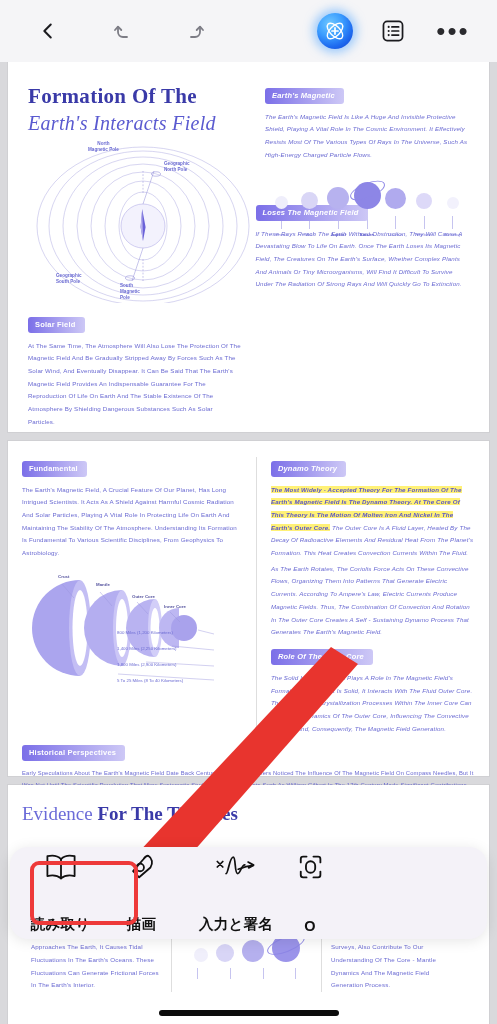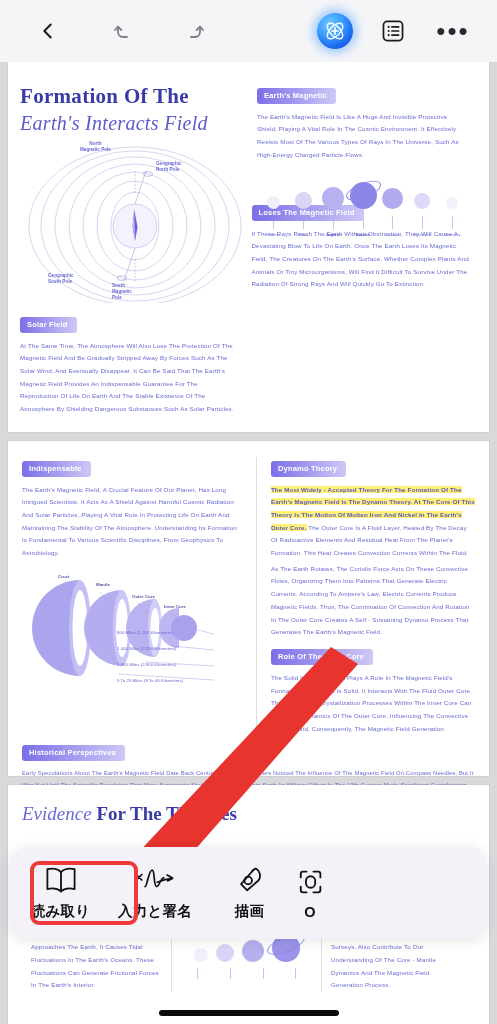--- a/index.html
+++ b/index.html
@@ -36,46 +36,46 @@
 
   
   .doc-area{
     position:absolute; left:0; top:62px; width:497px; height:962px;
     background:#d9d9dc; overflow:hidden;
   }
   .page{
     background:#ffffff; margin:0 8px 9px 8px; position:relative;
     box-shadow:0 0 0 1px rgba(0,0,0,.04);
   }
-  .page-1{ height:370px; padding:22px 20px 0 12px; }
+  .page-1{ height:370px; padding:22px 20px 0 20px; }
   .page-2{ height:335px; padding:16px 14px 0 14px; }
   .page-3{ height:260px; padding:18px 14px 0 14px; }
 
   
   .title-1{ font-family:"Liberation Serif", serif; font-weight:bold; font-size:21px;
             color:#3a3aa8; letter-spacing:.3px; }
   .title-2{ font-family:"Liberation Serif", serif; font-style:italic; font-size:20px;
             color:#5a5ad0; margin-top:3px; letter-spacing:.3px; }
   .h-evidence{ font-family:"Liberation Serif", serif; font-size:19px; color:#3a3aa8; }
-  .h-evidence .it{ font-style:italic; color:#6b6bd8; font-weight:normal; }
+  .h-evidence .it{ color:#6b6bd8; font-weight:normal; }
   .h-evidence .bd{ font-weight:bold; }
 
   .tag{
     display:inline-block; color:#ffffff; font-size:7.5px; font-weight:bold;
     padding:3.5px 9px 3.5px 7px; border-radius:3px;
     background:linear-gradient(90deg,#7b6fe8 0%, #b9b2f2 75%, #cdc8f6 100%);
     letter-spacing:.2px; margin-bottom:7px;
   }
   .body-txt{ font-size:6.2px; line-height:2.05; color:#6a6ad2; letter-spacing:.15px; }
   .body-txt.sm{ font-size:5.8px; line-height:2.0; }
   .hl{ background:#fff176; color:#5a56c8; font-weight:bold; }
 
   .cols{ display:flex; gap:14px; }
   .col-l{ width:233px; }
-  .col-r{ width:233px; }
+  .col-r{ width:233px;font-style:italic; }
   .divider-v{ width:1px; background:#dedede; align-self:stretch; }
 
   
   .mag-wrap{ position:relative; width:215px; height:160px; margin:8px 0 0 8px; }
   .mag-lbl{ position:absolute; font-size:4.6px; font-weight:bold; color:#6a6ad2;
             line-height:1.35; }
 
   
   .planets{ display:flex; align-items:flex-end; gap:0; margin-top:18px; padding:0 2px; }
   .planet-cell{ flex:1; display:flex; flex-direction:column; align-items:center; }
@@ -101,21 +101,21 @@
   
   .toolbar{
     position:absolute; left:10px; bottom:85px; width:477px; height:92px;
     background:#f4f2f8; border-radius:18px;
     display:flex; align-items:center; overflow:hidden;
     box-shadow:0 2px 14px rgba(0,0,0,.10);
     z-index:40;
   }
   .tb-item{
     flex:0 0 81px; height:82px;
-    display:flex; flex-direction:column; align-items:center; justify-content:center;
+    display:flex; flex-direction:column; align-items:center; justify-content:space-between;
     gap:7px; color:#111;
   }
   .tb-item.first{ margin-left:10px; }
   .tb-label{ font-size:14.5px; font-weight:bold; letter-spacing:.2px; white-space:nowrap; }
   .tb-item.cut{ flex:0 0 40px; }
   .tb-item.cut .tb-label{ font-size:14.5px; }
   .tb-highlight{
     position:absolute; left:20px; top:14px; width:108px; height:64px;
     border:4px solid #ee3a3a; border-radius:9px; z-index:45; pointer-events:none;
   }
@@ -284,21 +284,21 @@
         <div class="tag">Loses The Magnetic Field</div>
         <div class="body-txt">If These Rays Reach The Earth Without Obstruction, They Will Cause A Devastating Blow To Life On Earth. Once The Earth Loses Its Magnetic Field, The Creatures On The Earth's Surface, Whether Complex Plants And Animals Or Tiny Microorganisms, Will Find It Difficult To Survive Under The Radiation Of Strong Rays And Will Quickly Go To Extinction.</div>
       </div>
     </div>
   </div>
 
   <div class="page page-2">
     <div class="cols">
 
       <div class="col-l">
-        <div class="tag">Indispensable</div>
+        <div class="tag">Fundamental</div>
         <div class="body-txt">The Earth's Magnetic Field, A Crucial Feature Of Our Planet, Has Long Intrigued Scientists. It Acts As A Shield Against Harmful Cosmic Radiation And Solar Particles, Playing A Vital Role In Protecting Life On Earth And Maintaining The Stability Of The Atmosphere. Understanding Its Formation Is Fundamental To Various Scientific Disciplines, From Geophysics To Astrobiology.</div>
 
         
         <div class="cut-wrap">
           <svg width="220" height="120" viewBox="0 0 220 120">
             <path d="M10 60 A48 48 0 0 1 58 12 L58 108 A48 48 0 0 1 10 60 Z" fill="#aba5ee"></path>
             <ellipse cx="58" cy="60" rx="11" ry="48" fill="#c3beF4"></ellipse>
             <ellipse cx="58" cy="60" rx="7.5" ry="38" fill="#ffffff"></ellipse>
             <path d="M62 60 A38 38 0 0 1 100 22 L100 98 A38 38 0 0 1 62 60 Z" fill="#b4aef0"></path>
             <ellipse cx="100" cy="60" rx="9" ry="38" fill="#cbc6f6"></ellipse>
@@ -404,36 +404,36 @@
   <div class="tb-item first">
     <svg width="34" height="30" viewBox="0 0 30 26" fill="none" stroke="#111" stroke-width="1.6" stroke-linecap="round" stroke-linejoin="round">
       <path d="M15 6 C12 3 7 2.5 3 3.5 L3 21 C7 20 12 20.5 15 23"></path>
       <path d="M15 6 C18 3 23 2.5 27 3.5 L27 21 C23 20 18 20.5 15 23"></path>
       <path d="M15 6 L15 23"></path>
     </svg>
     <div class="tb-label">読み取り</div>
   </div>
 
 
+  <div class="tb-item">
+    <svg width="32" height="30" viewBox="0 0 28 26" fill="none" stroke="#111" stroke-width="1.6" stroke-linecap="round" stroke-linejoin="round">
+      <path d="M19.5 3.2 C23 5.2 23.8 10 21.4 13.4 L11.5 22 L6.2 16.6 L15.4 6 C16.6 4.2 18 3 19.5 3.2 Z"></path>
+      <circle cx="12.4" cy="13.4" r="3.3"></circle>
+    </svg>
+    <div class="tb-label">描画</div>
+  </div>
+
   <div class="tb-item" style="flex:0 0 108px;">
     <svg width="44" height="30" viewBox="0 0 40 26" fill="none" stroke="#111" stroke-width="1.6" stroke-linecap="round" stroke-linejoin="round">
       <path d="M3 8 L8 13 M8 8 L3 13"></path>
       <path d="M11 19 C13 19 14 4 17.5 4 C20 4 18.5 19 21.5 19 C24 19 25 11 28 11"></path>
       <path d="M22 15 C26 13.5 31 12 35.5 11.5"></path>
       <path d="M31 8.5 L36 11.3 L31.5 13.8"></path>
     </svg>
     <div class="tb-label">入力と署名</div>
-  </div>
-
-  <div class="tb-item">
-    <svg width="32" height="30" viewBox="0 0 28 26" fill="none" stroke="#111" stroke-width="1.6" stroke-linecap="round" stroke-linejoin="round">
-      <path d="M19.5 3.2 C23 5.2 23.8 10 21.4 13.4 L11.5 22 L6.2 16.6 L15.4 6 C16.6 4.2 18 3 19.5 3.2 Z"></path>
-      <circle cx="12.4" cy="13.4" r="3.3"></circle>
-    </svg>
-    <div class="tb-label">描画</div>
   </div>
 
 
   <div class="tb-item cut">
     <svg width="26" height="30" viewBox="0 0 22 26" fill="none" stroke="#111" stroke-width="1.6" stroke-linecap="round" stroke-linejoin="round">
       <path d="M8 4 H5 A2 2 0 0 0 3 6 V9"></path>
       <path d="M3 17 V20 A2 2 0 0 0 5 22 H8"></path>
       <path d="M14 4 H18 A2 2 0 0 1 20 6 V9"></path>
       <path d="M20 17 V20 A2 2 0 0 1 18 22 H14"></path>
       <rect x="7.5" y="8" width="8" height="10" rx="4"></rect>

